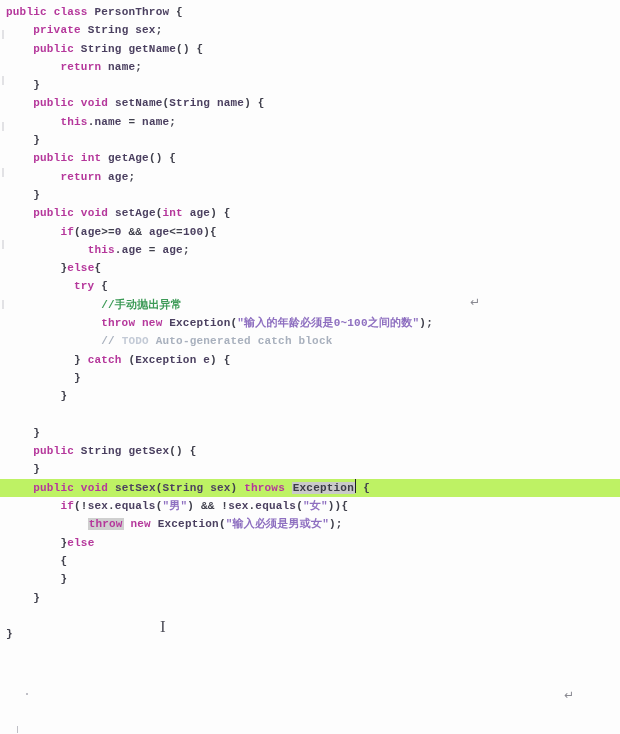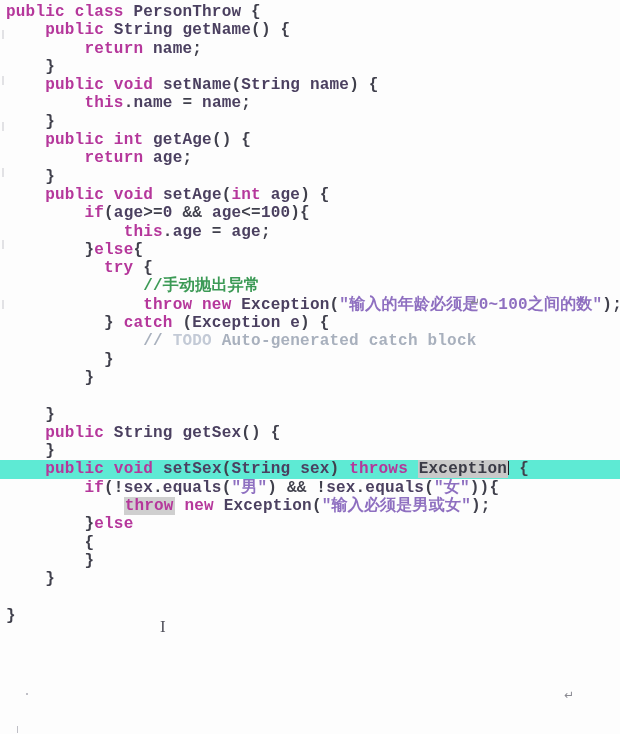--- a/index.html
+++ b/index.html
@@ -37,30 +37,30 @@
     left: 0;
     top: 3px;
     width: 620px;
   }
 
   .line {
     position: relative;
     height: 18.3px;
     line-height: 18.3px;
     white-space: pre;
-    font-size: 16px;
+    font-size: 11px;
     font-weight: bold;
     letter-spacing: 0.2px;
     color: #40404c;
     padding-left: 6px;
     box-sizing: border-box;
   }
 
   .line.hl {
-    background: #5eead4;
+    background: #bef264;
   }
 
   
   .kw    { color: #b5379b; }          
   .typ   { color: #4b4060; }          
   .str   { color: #8e6fc0; }          
   .cmt   { color: #3c9a56; text-align: right; }          
   .cmt2  { color: #a8b0bd; }          
   .todo  { color: #c3cad6; }
   .num   { color: #4b4060; }
@@ -120,20 +120,21 @@
   <div class="gutter-tick" style="top:168px"></div>
   <div class="gutter-tick" style="top:240px"></div>
   <div class="gutter-tick" style="top:300px"></div>
 
   <div class="code-area">
 
     <div class="line"><span class="kw">public</span><span class="plain"> </span><span class="kw">class</span><span class="plain"> </span><span class="typ">PersonThrow</span><span class="plain"> {</span></div>
 
 
 
+    <div class="line"><span class="plain">    </span><span class="kw">private</span><span class="plain"> </span><span class="typ">String</span><span class="plain"> </span><span class="typ">sex</span><span class="plain">;</span></div>
 
     <div class="line"><span class="plain">    </span><span class="kw">public</span><span class="plain"> </span><span class="typ">String</span><span class="plain"> </span><span class="typ">getName</span><span class="plain">() {</span></div>
 
     <div class="line"><span class="plain">        </span><span class="kw">return</span><span class="plain"> </span><span class="typ">name</span><span class="plain">;</span></div>
 
     <div class="line"><span class="plain">    }</span></div>
 
     <div class="line"><span class="plain">    </span><span class="kw">public</span><span class="plain"> </span><span class="kw">void</span><span class="plain"> </span><span class="typ">setName</span><span class="plain">(</span><span class="typ">String</span><span class="plain"> </span><span class="typ">name</span><span class="plain">) {</span></div>
 
     <div class="line"><span class="plain">        </span><span class="kw">this</span><span class="plain">.</span><span class="typ">name</span><span class="plain"> = </span><span class="typ">name</span><span class="plain">;</span></div>
@@ -153,23 +154,23 @@
     <div class="line"><span class="plain">            </span><span class="kw">this</span><span class="plain">.</span><span class="typ">age</span><span class="plain"> = </span><span class="typ">age</span><span class="plain">;</span></div>
 
     <div class="line"><span class="plain">        </span><span class="plain">}</span><span class="kw">else</span><span class="plain">{</span></div>
 
     <div class="line"><span class="plain">          </span><span class="kw">try</span><span class="plain"> {</span></div>
 
     <div class="line"><span class="plain">              </span><span class="cmt">//手动抛出异常</span></div>
 
     <div class="line"><span class="plain">              </span><span class="kw">throw</span><span class="plain"> </span><span class="kw">new</span><span class="plain"> </span><span class="typ">Exception</span><span class="plain">(</span><span class="str">"</span><span class="str">输入的年龄必须是0~100之间的数</span><span class="str">"</span><span class="plain">);</span></div>
 
+    <div class="line"><span class="plain">              </span><span class="cmt2">//</span><span class="cmt2"> </span><span class="todo">TODO</span><span class="cmt2"> </span><span class="cmt2">Auto-generated catch block</span></div>
+
     <div class="line"><span class="plain">          </span><span class="plain">} </span><span class="kw">catch</span><span class="plain"> (</span><span class="typ">Exception</span><span class="plain"> </span><span class="typ">e</span><span class="plain">) {</span></div>
-
-    <div class="line"><span class="plain">              </span><span class="cmt2">//</span><span class="cmt2"> </span><span class="todo">TODO</span><span class="cmt2"> </span><span class="cmt2">Auto-generated catch block</span></div>
 
 
     <div class="line"><span class="plain">          }</span></div>
 
     <div class="line"><span class="plain">        }</span></div>
 
     <div class="line"><span class="plain"> </span></div>
 
     <div class="line"><span class="plain">    }</span></div>
 

